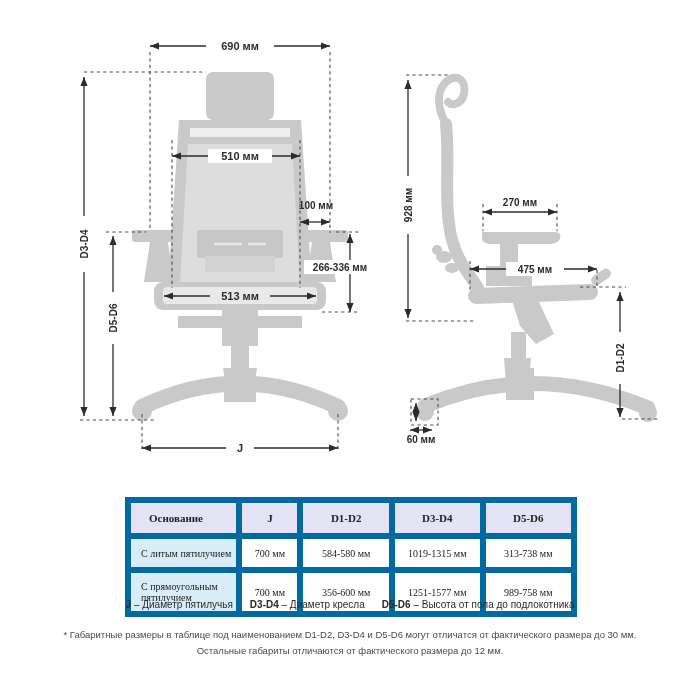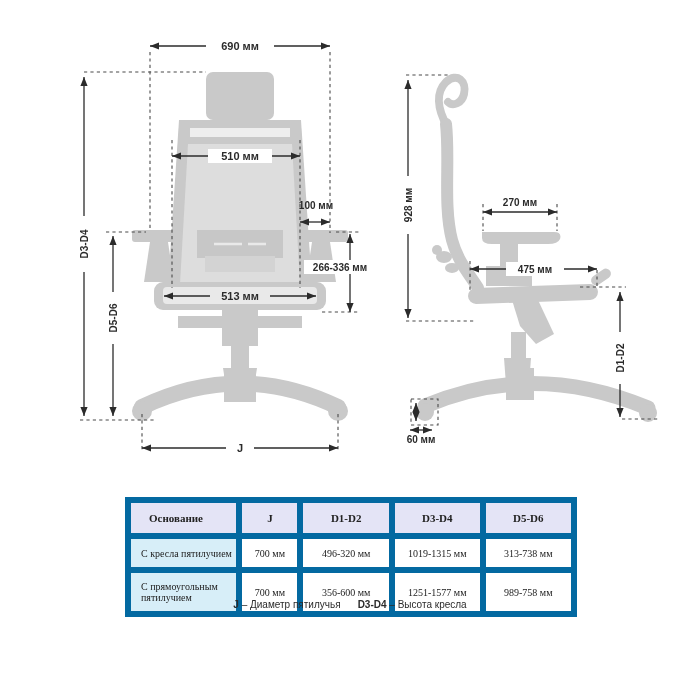--- a/index.html
+++ b/index.html
@@ -179,37 +179,42 @@
     <tr>
       <th class="first">Основание</th>
       <th>J</th>
       <th>D1-D2</th>
       <th>D3-D4</th>
       <th>D5-D6</th>
     </tr>
   </thead>
   <tbody>
     <tr class="r1">
-      <td class="base">С кресла пятилучием</td>
+      <td class="base">С литым пятилучием</td>
       <td>700 мм</td>
-      <td>496-320 мм</td>
+      <td>584-580 мм</td>
       <td>1019-1315 мм</td>
       <td>313-738 мм</td>
     </tr>
     <tr class="r2">
       <td class="base">С прямоугольным пятилучием</td>
       <td>700 мм</td>
       <td>356-600 мм</td>
       <td>1251-1577 мм</td>
       <td>989-758 мм</td>
     </tr>
   </tbody>
 </table>
 
 
 <div id="legend">
   <span><b>J</b> <span>– Диаметр пятилучья</span></span>
-  <span><b>D3-D4</b> <span>– Высота кресла</span></span>
+  <span><b>D3-D4</b> <span>– Диаметр кресла</span></span>
+  <span><b>D5-D6</b> <span>– Высота от пола до подлокотника</span></span>
 </div>
 
 
-
+<div id="footnote">
+  <div>* Габаритные размеры в таблице под наименованием D1-D2, D3-D4 и D5-D6 могут отличатся от фактического размера до 30 мм.</div>
+  <div>Остальные габариты отличаются от фактического размера до 12 мм.</div>
 </div>
 
+</div>
+
 </body></html>

